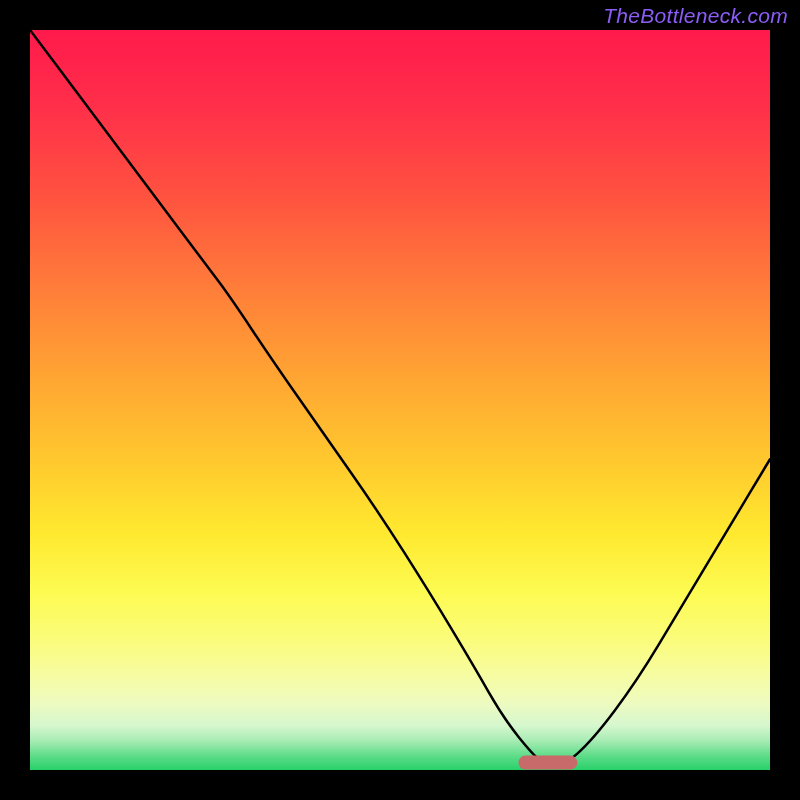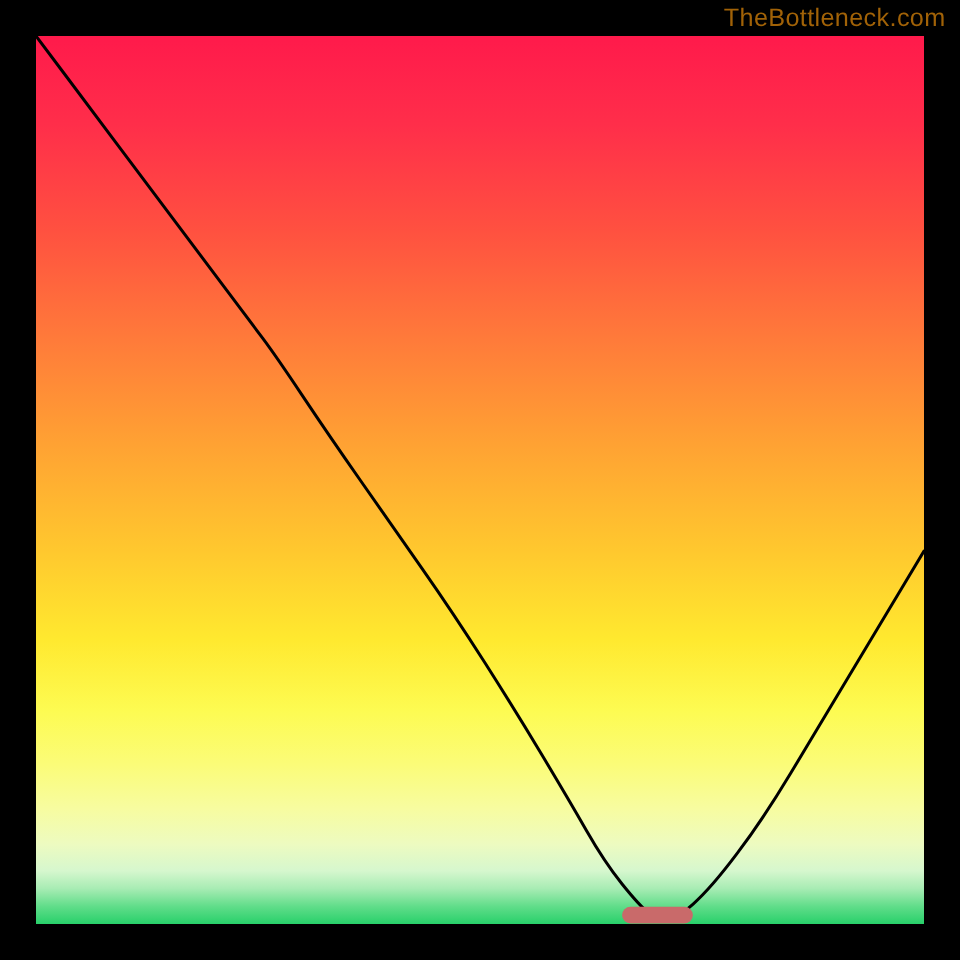--- a/index.html
+++ b/index.html
@@ -59,23 +59,24 @@
     width: 58px;
     height: 14px;
     border-radius: 7px;
     background: #c96a6a;
     transform: translate(-50%, -50%);
   }
   .watermark {
     position: absolute;
     top: 4px;
     right: 12px;
-    color: #a16207;
+    color: #8b5cf6;
     font-size: 21px;
     letter-spacing: 0.3px;
+    font-style: italic;
   }
 </style>
 </head>
 <body>
 
 <div class="frame">
   <div class="watermark">TheBottleneck.com</div>
   <div class="plot">
     <div class="gradient"></div>
     <svg class="curve" viewBox="0 0 740 740" preserveAspectRatio="none">

